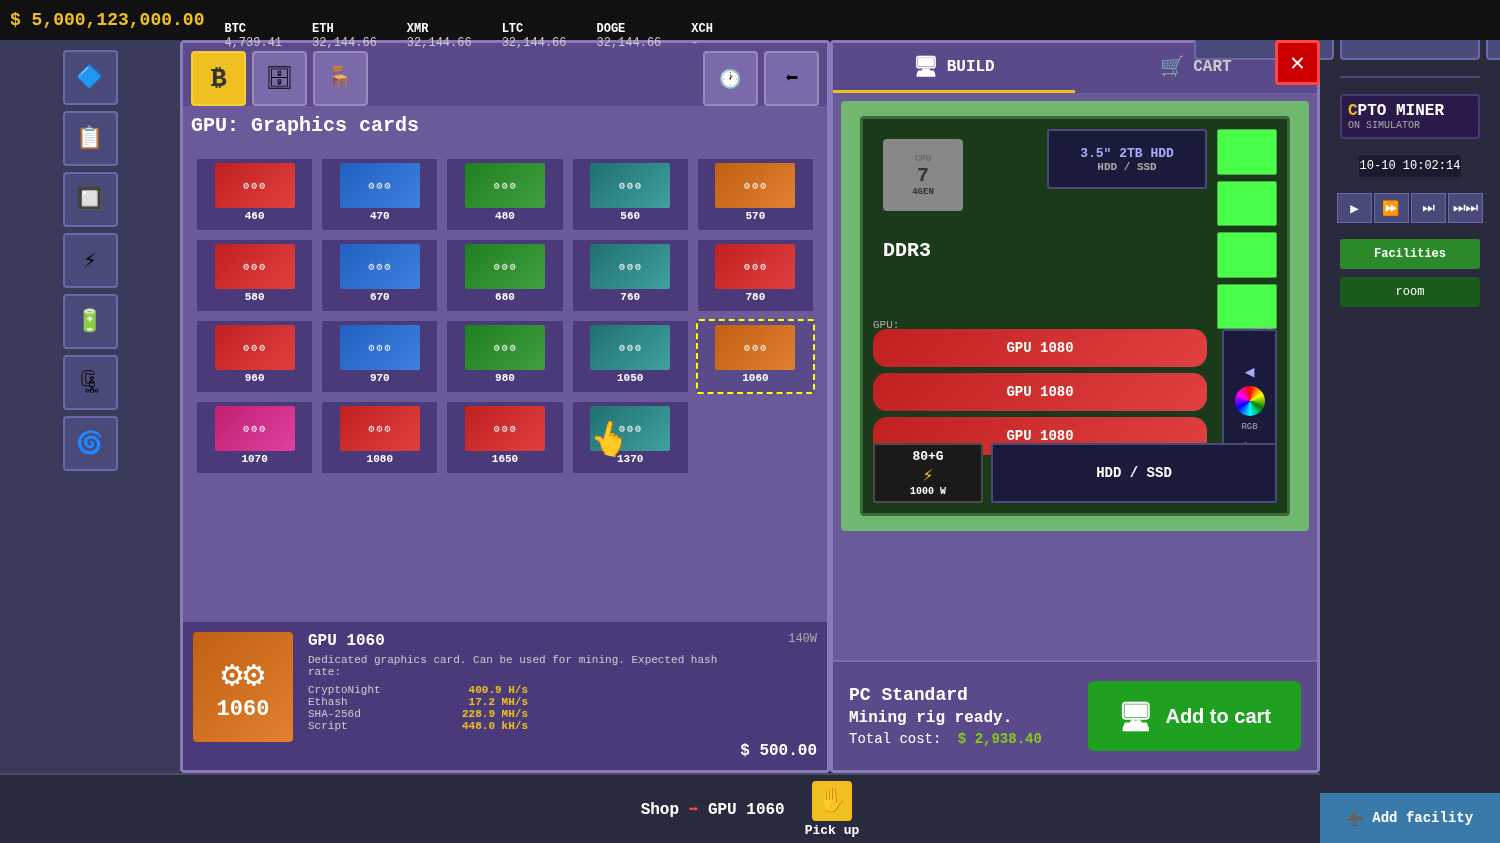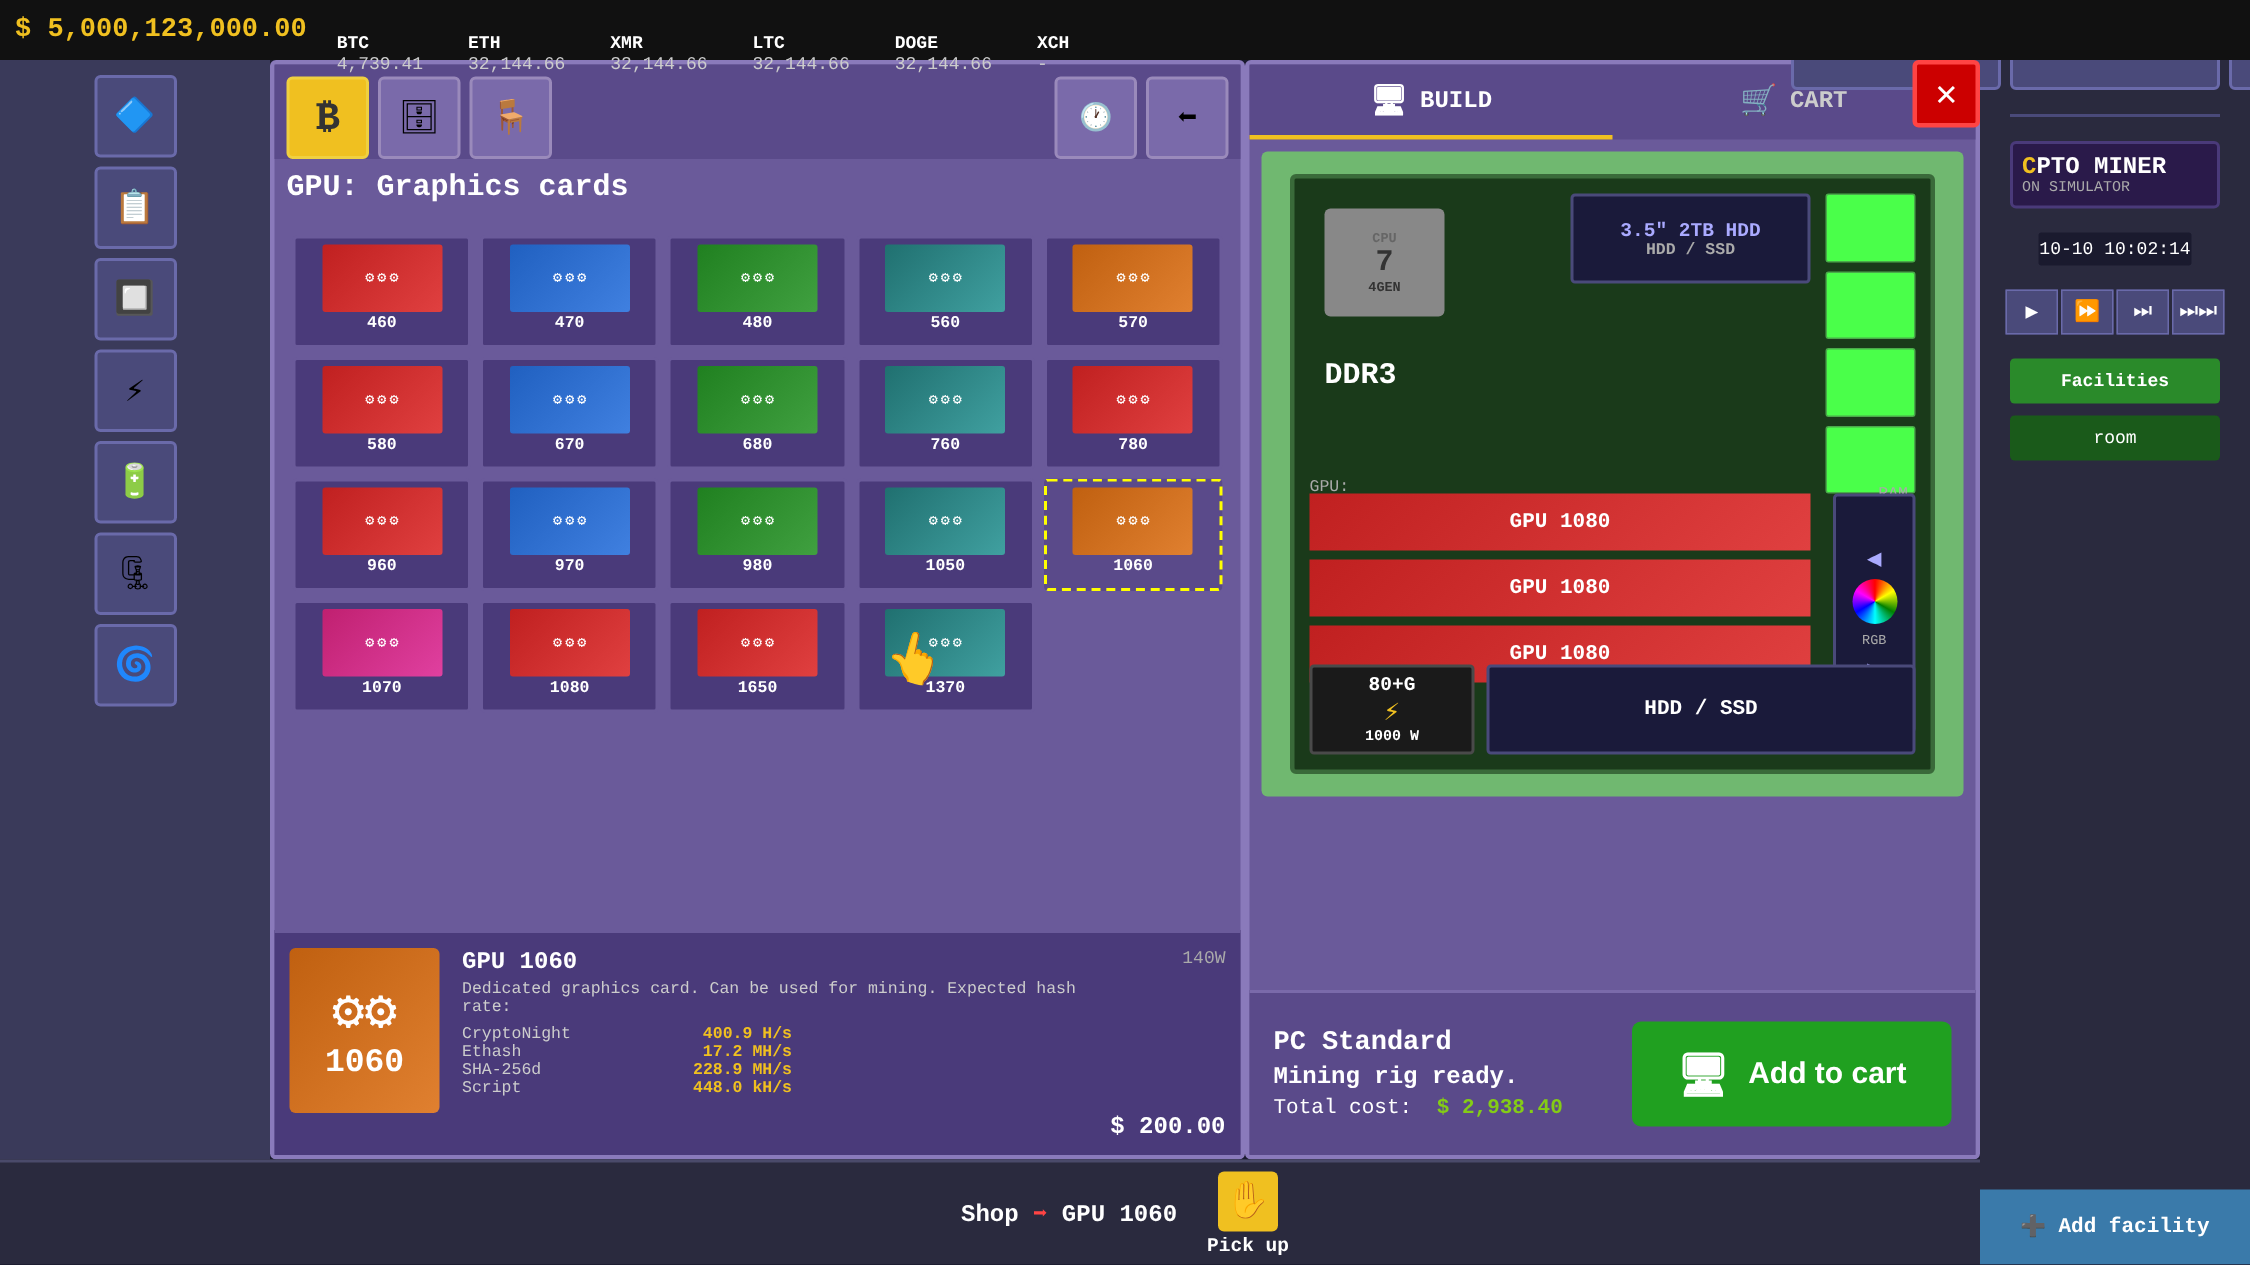--- a/index.html
+++ b/index.html
@@ -385,21 +385,21 @@
       top: 210px;
       left: 10px;
       right: 80px;
       display: flex;
       flex-direction: column;
       gap: 6px;
     }
     .installed-gpu {
       height: 38px;
       background: linear-gradient(135deg, #c02020, #e04040);
-      border-radius: 0;
+      border-radius: 14px;
       display: flex;
       align-items: center;
       justify-content: center;
       color: #fff;
       font-size: 14px;
       font-weight: bold;
     }
 
     
     #rgb-ctrl {
@@ -908,21 +908,21 @@
             <span class="stat-val">228.9 MH/s</span>
           </div>
           <div class="stat-row">
             <span class="stat-name">Script</span>
             <span class="stat-val">448.0 kH/s</span>
           </div>
         </div>
     </div>
     <div style="display:flex;flex-direction:column;justify-content:flex-end;align-items:flex-end;">
       <div id="gpu-watt" style="position:static;margin-bottom:auto;color:#aaa;font-size:12px;">140W</div>
-      <div id="gpu-price">$ 200.00</div>
+      <div id="gpu-price">$ 500.00</div>
     </div>
   </div>
 </div>
 
 <div id="build-panel">
 
   <div id="build-tabs">
     <div class="build-tab active">
       <span class="build-tab-icon">🖥</span>
       <span>BUILD</span>

